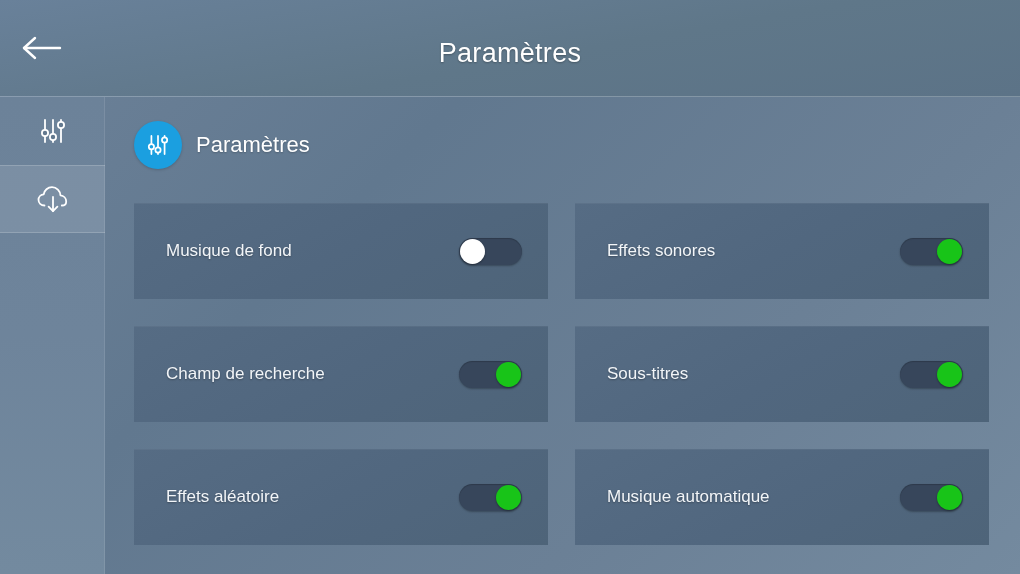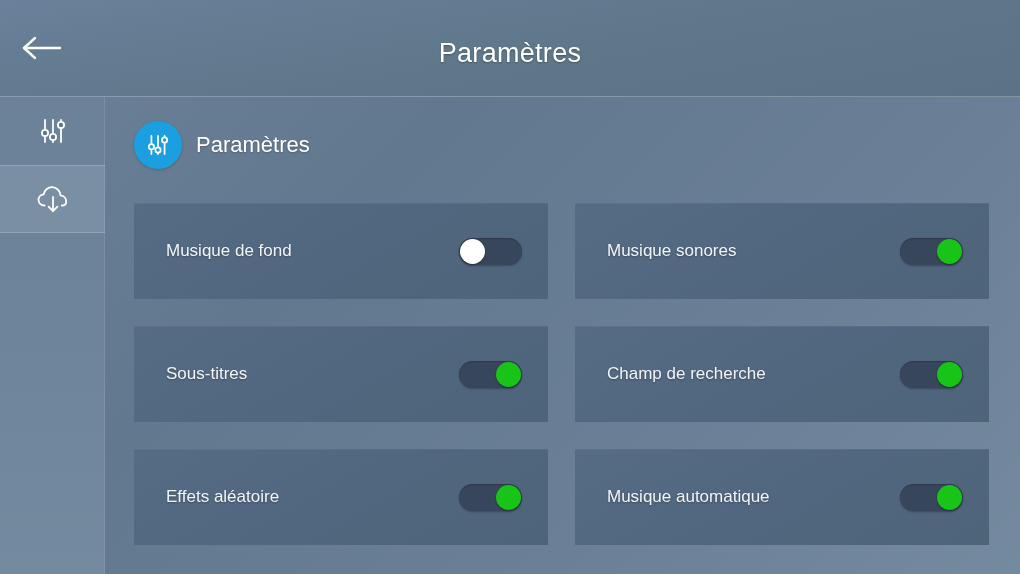--- a/index.html
+++ b/index.html
@@ -258,35 +258,35 @@
     <div id="settings-grid">
 
       <div class="setting-card">
         <span class="setting-label">Musique de fond</span>
         <span class="toggle off">
           <span class="knob"></span>
         </span>
       </div>
 
       <div class="setting-card">
-        <span class="setting-label">Musique sonores</span>
+        <span class="setting-label">Effets sonores</span>
+        <span class="toggle on">
+          <span class="knob"></span>
+        </span>
+      </div>
+
+      <div class="setting-card">
+        <span class="setting-label">Champ de recherche</span>
         <span class="toggle on">
           <span class="knob"></span>
         </span>
       </div>
 
       <div class="setting-card">
         <span class="setting-label">Sous-titres</span>
-        <span class="toggle on">
-          <span class="knob"></span>
-        </span>
-      </div>
-
-      <div class="setting-card">
-        <span class="setting-label">Champ de recherche</span>
         <span class="toggle on">
           <span class="knob"></span>
         </span>
       </div>
 
       <div class="setting-card">
         <span class="setting-label">Effets aléatoire</span>
         <span class="toggle on">
           <span class="knob"></span>
         </span>

